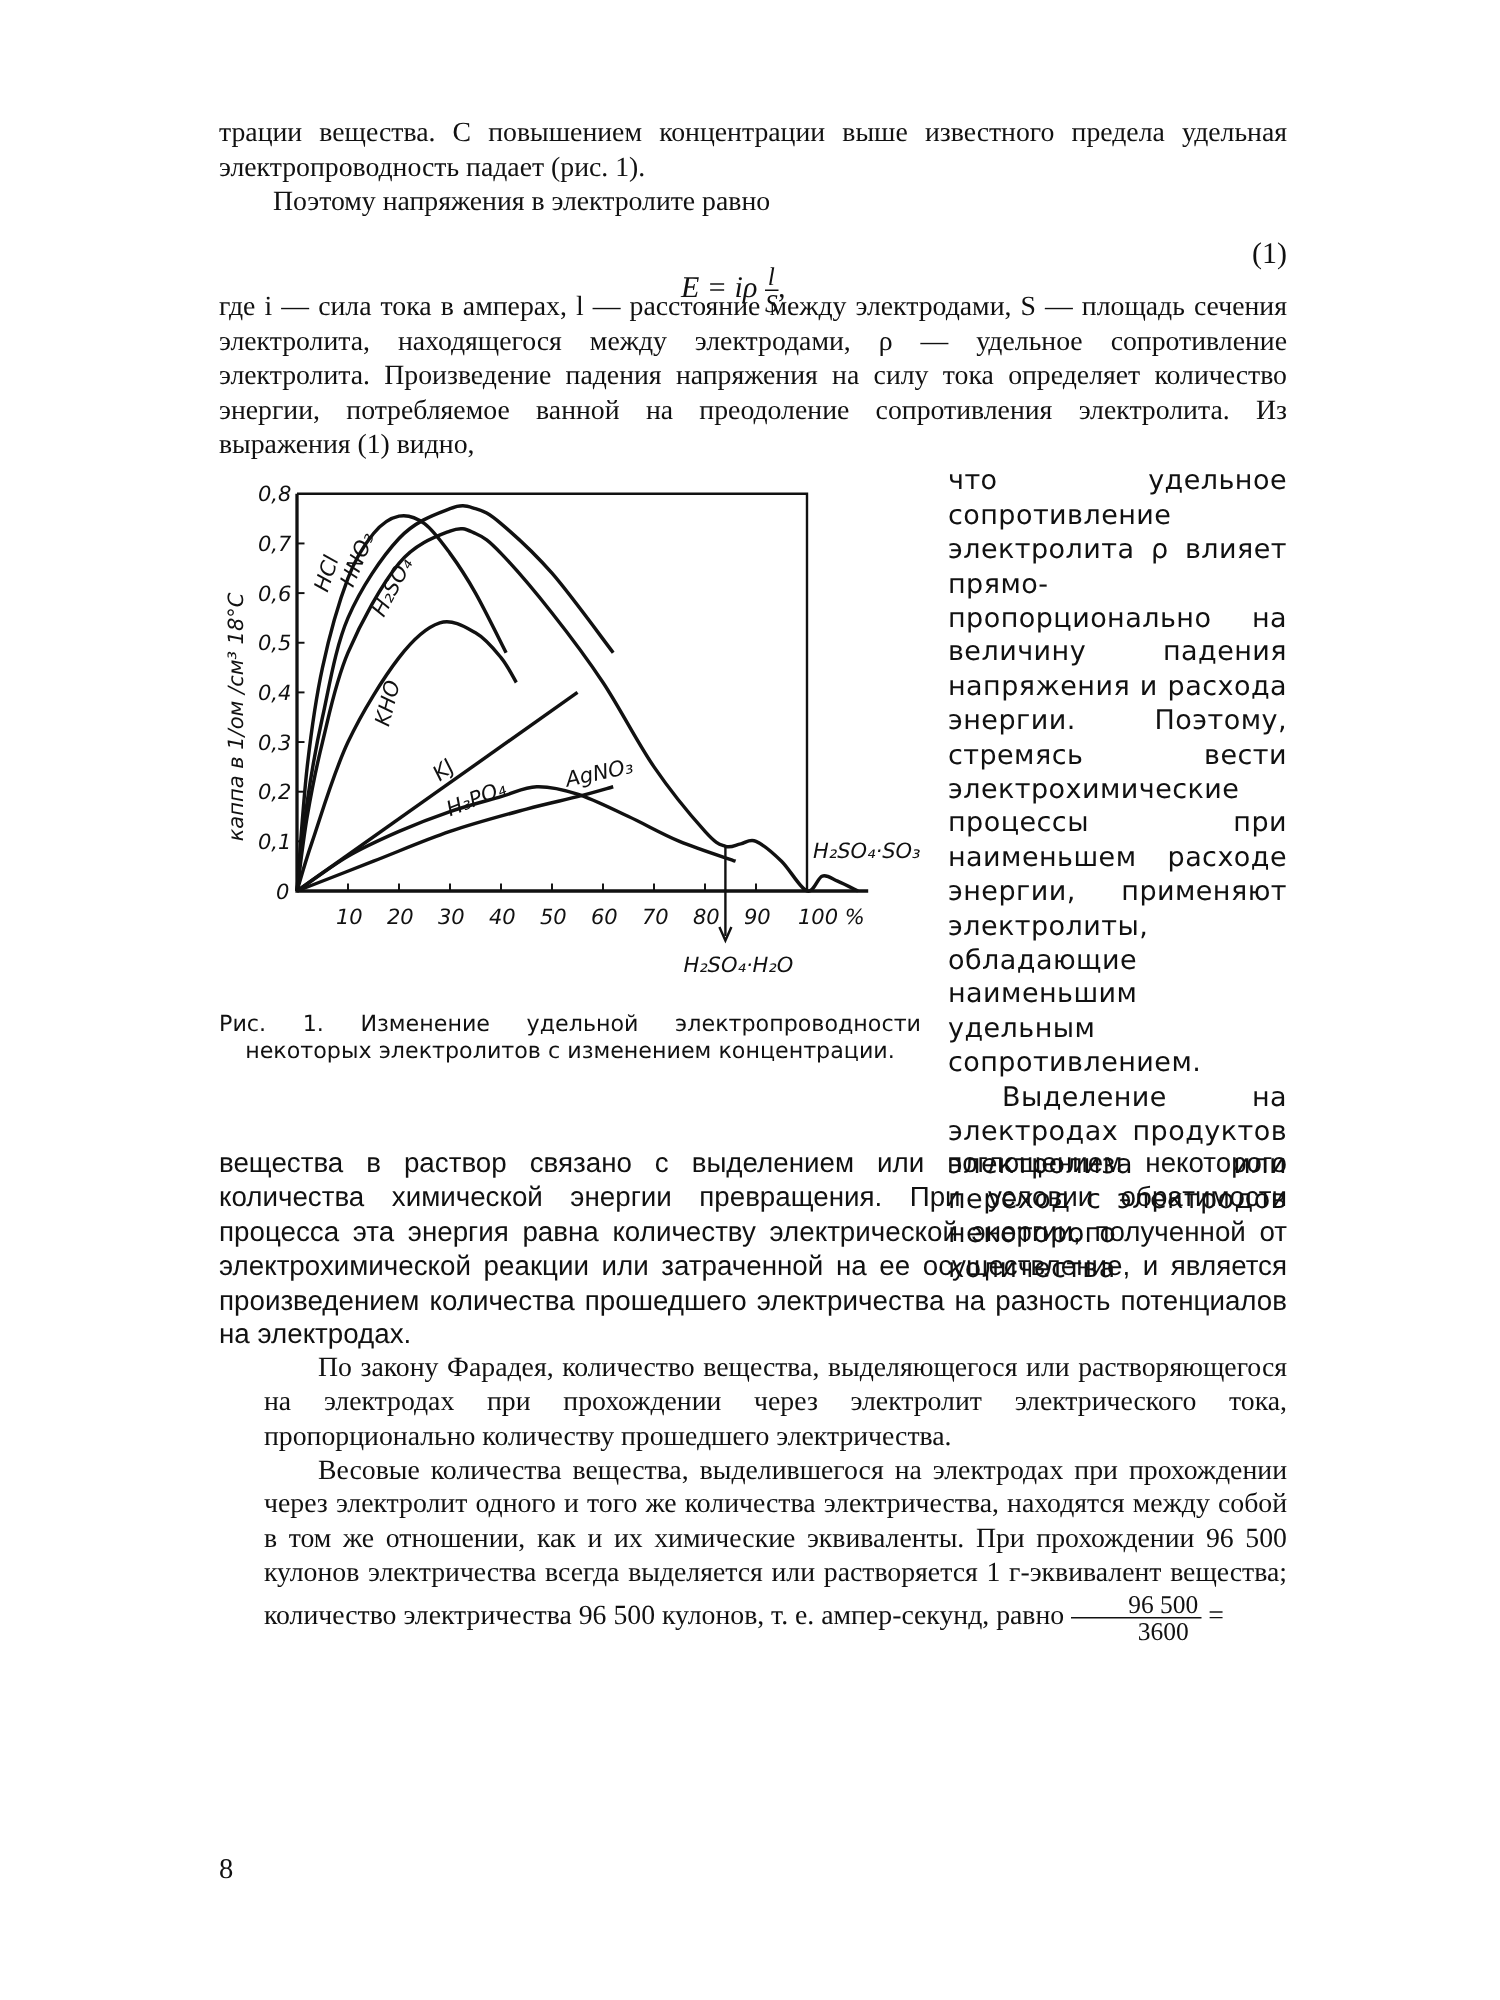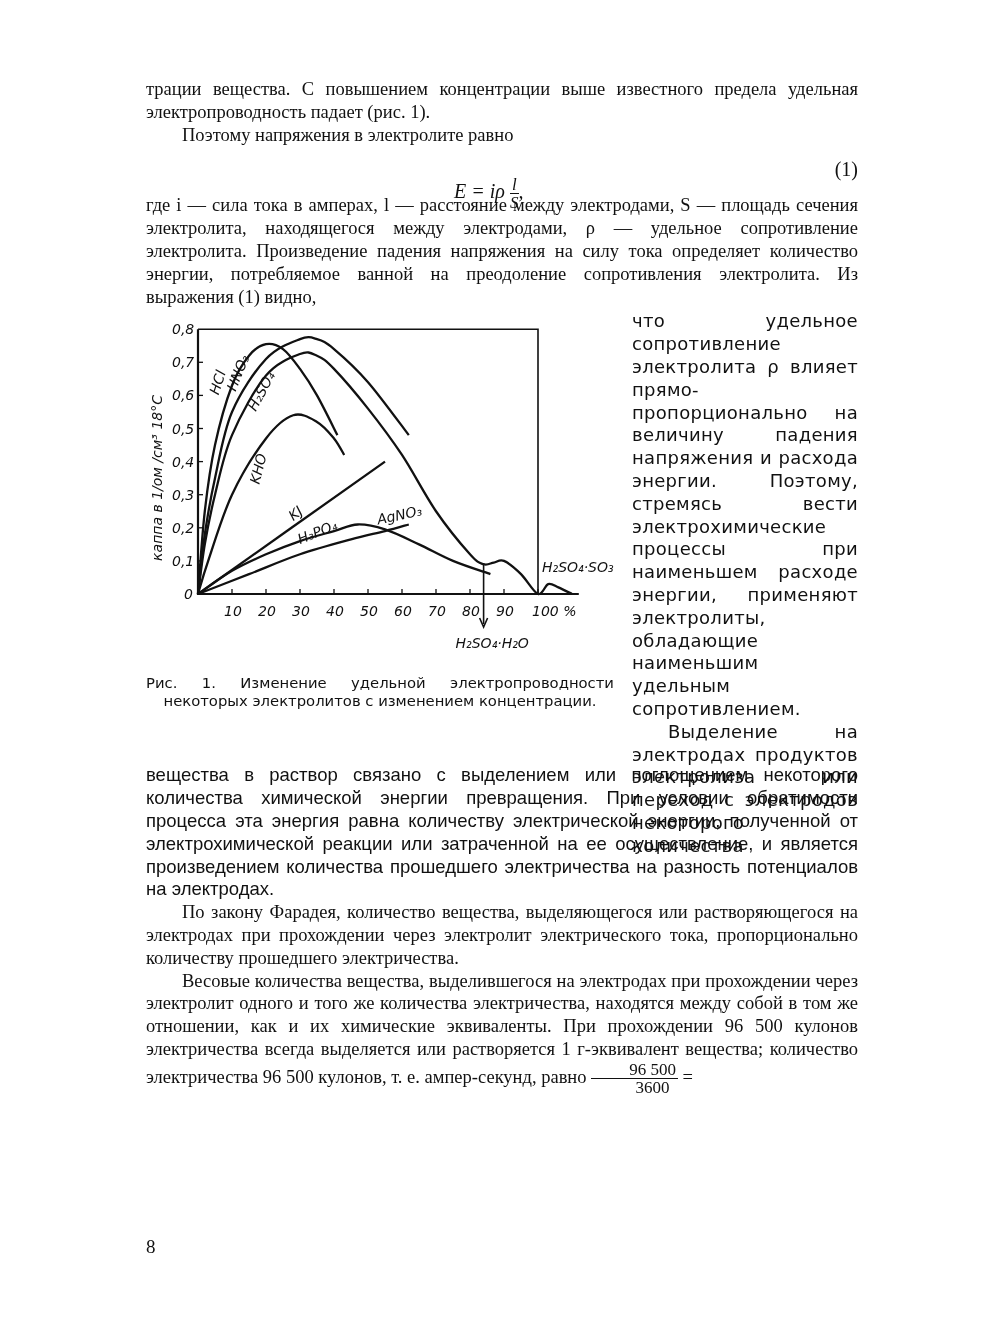--- a/index.html
+++ b/index.html
@@ -14,21 +14,21 @@
   .frac { display: inline-block; vertical-align: middle; text-align: center; font-size: 17px; line-height: 17px; }
   .frac .top { display: block; border-bottom: 1px solid #111; padding: 0 2px; }
   .frac .bot { display: block; }
   .wrap-zone { position: relative; height: 456px; }
   .figure { position: absolute; left: 0; top: 0; width: 480px; height: 456px; }
   .side-col { position: absolute; left: 486px; top: 2px; width: 226px; font-family: "DejaVu Sans", sans-serif; }
   .side-col p { font-size: 18px; line-height: 22.8px; letter-spacing: 0.3px; }
   .caption { position: absolute; left: 0; top: 366px; width: 468px; font-family: "DejaVu Sans", sans-serif;
              font-size: 14.8px; line-height: 18px; text-align: justify; text-align-last: center; }
   .after { font-family: Liberation Sans, sans-serif; }
-  .mid p { font-family: "Liberation Serif", serif; }
+  .mid p { font-family: "Liberation Serif", serif; margin-left: 30px; }
   .pagenum { position: absolute; left: 146px; top: 1236px; font-size: 19px; }
   svg text { font-family: "DejaVu Sans", sans-serif; font-style: italic; fill: #111; }
 </style>
 </head>
 <body>
 
 <div class="page">
   <p>трации вещества. С повышением концентрации выше известного предела удельная электропроводность падает (рис. 1).</p>
   <p class="indent">Поэтому напряжения в электролите равно</p>
 

